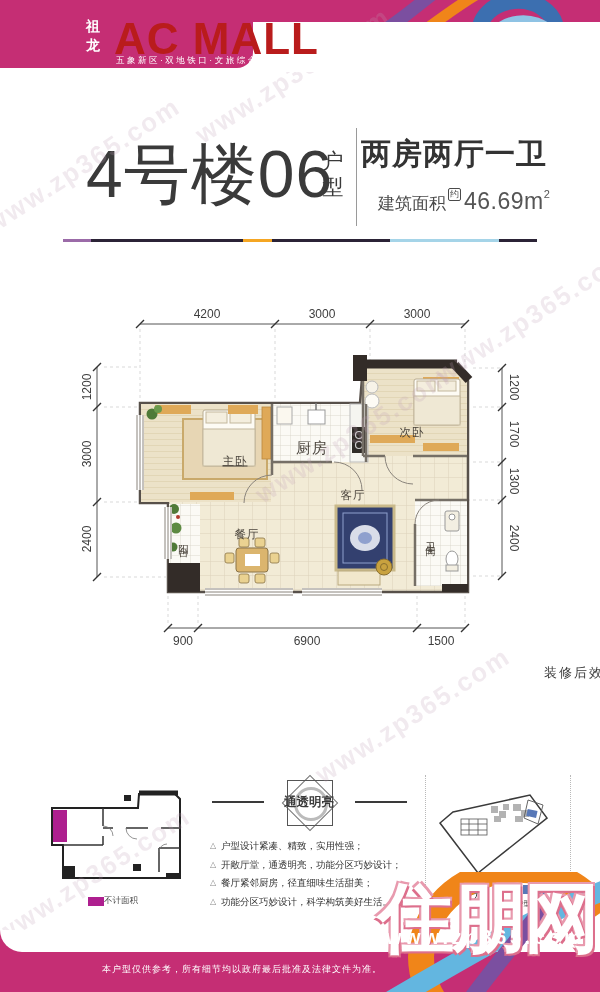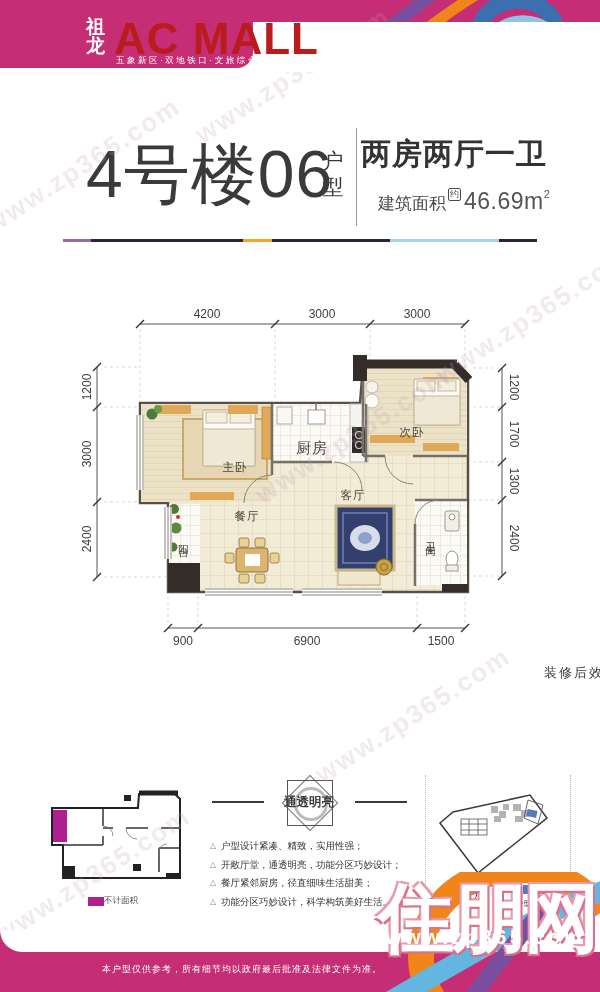--- a/index.html
+++ b/index.html
@@ -5,21 +5,21 @@
   html,body{margin:0;padding:0;}
   body{width:600px;height:992px;position:relative;background:#fff;overflow:hidden;
        font-family:"Liberation Sans",sans-serif;color:#3a3a3a;}
   .abs{position:absolute;}
 
   
   .header-band{left:0;top:0;width:600px;height:22px;background:#c52e74;}
   .header-tab{left:0;top:0;width:253px;height:68px;background:#c52e74;border-bottom-right-radius:16px;}
   .header-white{left:253px;top:22px;width:347px;height:50px;background:#fff;border-top-left-radius:16px;z-index:3;}
   .header-swoosh{left:330px;top:0;width:270px;height:22px;z-index:2;overflow:hidden;}
-  .logo-cn{left:86px;top:17px;width:24px;line-height:19px;font-size:19px;font-weight:bold;color:#fff;letter-spacing:0;}
+  .logo-cn{left:86px;top:17px;width:24px;line-height:19px;font-size:14px;font-weight:bold;color:#fff;letter-spacing:0;}
   .logo-en{left:114px;top:14px;font-size:44px;font-weight:bold;color:#b91c1c;letter-spacing:1px;z-index:4;}
   .tagline{left:116px;top:55px;font-size:8.5px;color:#fff;letter-spacing:2.5px;z-index:4;}
 
   
   .title-building{left:86px;top:130px;font-size:66px;font-weight:500;color:#3a3a3a;letter-spacing:1px;}
   .title-suffix{left:322px;top:148px;width:22px;font-size:21px;line-height:26px;color:#3a3a3a;text-align:center;}
   .title-divider{left:356px;top:128px;width:1px;height:98px;background:#9a9a9a;}
   .layout-title{left:361px;top:134px;font-size:30px;font-weight:bold;color:#333;letter-spacing:1px;}
   .area-line{left:378px;top:188px;font-size:17px;color:#4a4a4a;}
   .area-approx{display:inline-block;font-size:9px;border:1px solid #4a4a4a;border-radius:2px;
@@ -244,25 +244,25 @@
     <rect x="205" y="293" width="88" height="8" fill="#fff"></rect>
     <path d="M205,294 H293 M205,297 H293 M205,300 H293" stroke="#8a847c" stroke-width="1"></path>
     <rect x="302" y="293" width="80" height="8" fill="#fff"></rect>
     <path d="M302,294 H382 M302,297 H382 M302,300 H382" stroke="#8a847c" stroke-width="1"></path>
     <rect x="164" y="212" width="8" height="52" fill="#fff"></rect>
     <path d="M165,212 V264 M168,212 V264 M171,212 V264" stroke="#8a847c" stroke-width="1"></path>
   </g>
 </svg>
 
   
-  <div class="room-label" style="left:235px;top:172px;">主卧</div>
+  <div class="room-label" style="left:235px;top:166px;text-decoration:underline;">主卧</div>
   <div class="room-label" style="left:312px;top:153px;font-size:15px;">厨房</div>
   <div class="room-label" style="left:412px;top:137px;">次卧</div>
   <div class="room-label" style="left:353px;top:200px;">客厅</div>
-  <div class="room-label" style="left:247px;top:221px;">餐厅</div>
+  <div class="room-label" style="left:247px;top:239px;">餐厅</div>
   <div class="room-label vert" style="left:184px;top:243px;font-size:10.5px;">阳台</div>
   <div class="room-label vert" style="left:430px;top:242px;font-size:10px;">卫生间</div>
 </div>
 
 <div class="abs plan-caption">装修后效果图</div>
 
 <svg class="abs" style="left:0;top:0;" width="600" height="992" viewBox="0 0 600 992" pointer-events="none">
   <path d="M52,808 L138,808 L139,794 L175,794 L180,799 L180,878 L63,878 L63,845 L52,845 Z" fill="#fff" stroke="#222" stroke-width="2"></path>
   <line x1="139" y1="793" x2="178" y2="793" stroke="#222" stroke-width="5"></line>
   <rect x="53" y="810" width="14" height="32" fill="#ae1f8f"></rect>

